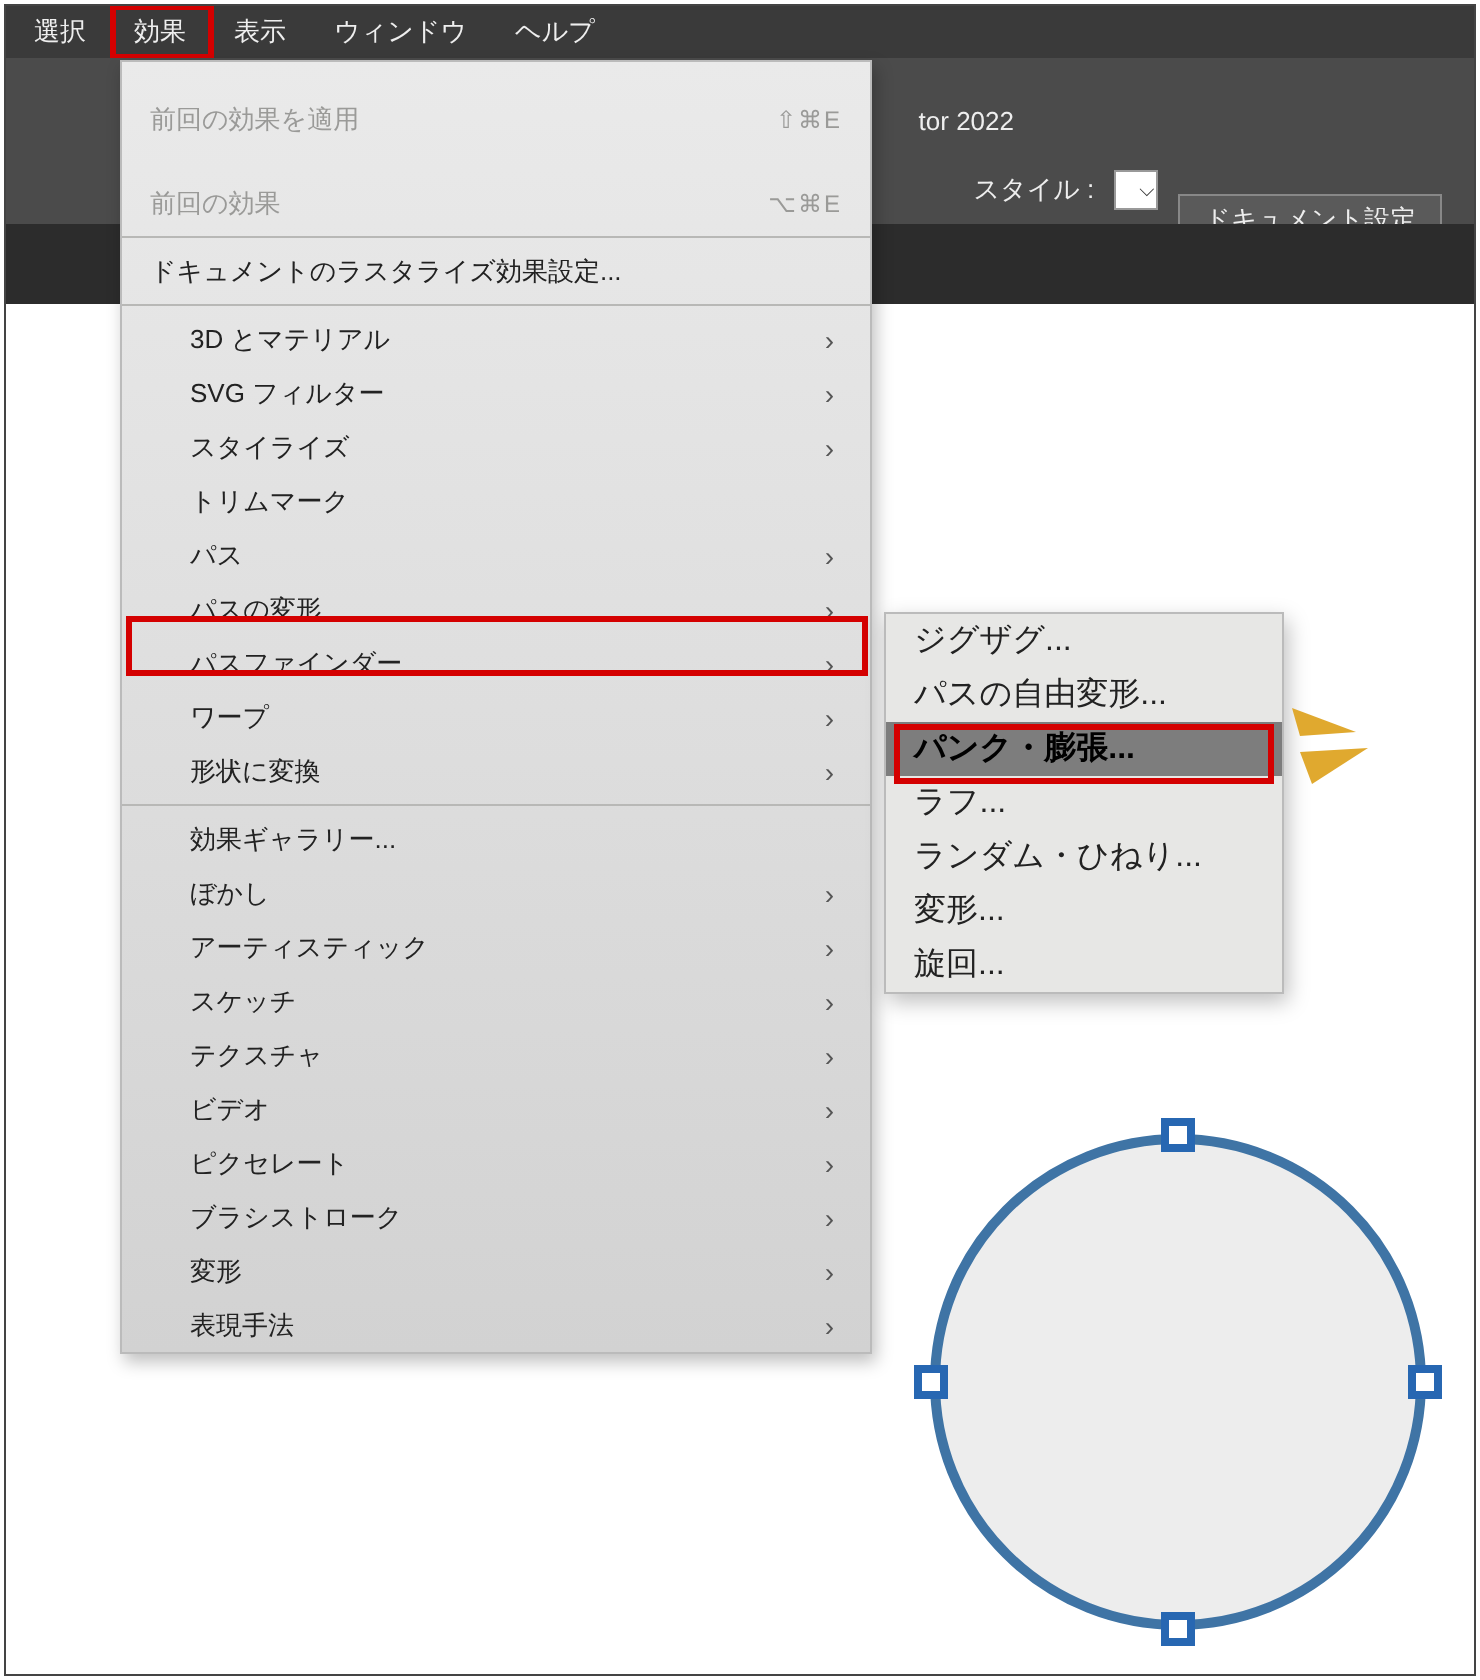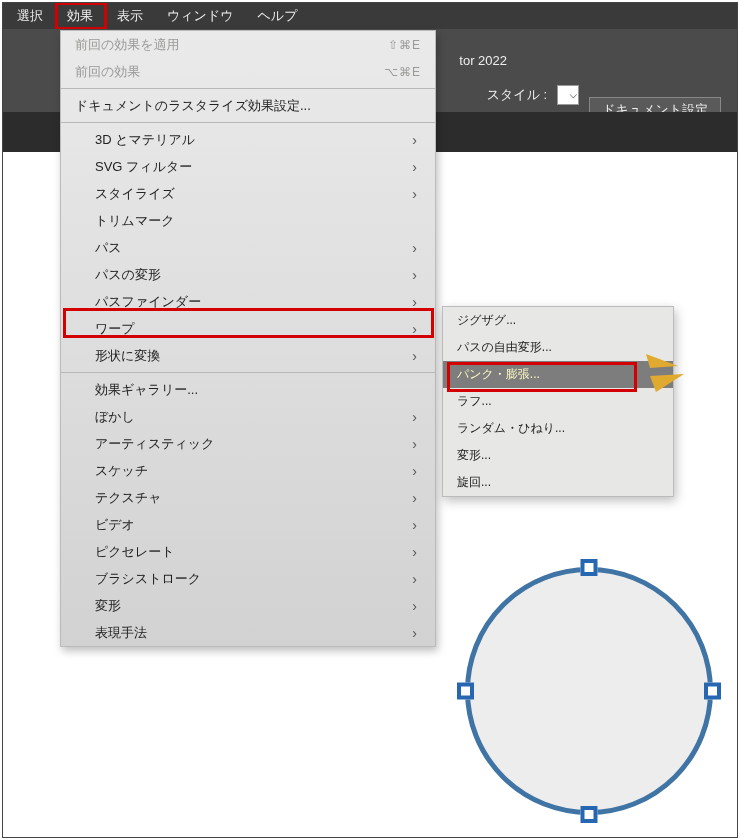--- a/index.html
+++ b/index.html
@@ -71,37 +71,37 @@
   .dropdown {
     position:absolute; left:60px; top:30px; width:376px;
     background:linear-gradient(#eaeaea,#d2d2d2);
     border:1px solid #bbb; box-shadow:2px 4px 8px rgba(0,0,0,.25);
     font-size:13px; color:#222;
   }
   .dropdown .row {
     display:flex; align-items:center; justify-content:space-between;
     padding:5px 14px 5px 14px; height:27px;
   }
-  .dropdown .row.disabled { color:#9a9a98; }
+  .dropdown .row.disabled { color:#9a9a98;margin-top:15px; }
   .dropdown .row .short { color:#9a9a98; font-size:12px; letter-spacing:1px; }
   .dropdown hr { border:none; border-top:1px solid #b8b8b6; margin:3px 0; }
   .dropdown .section-header { color:#959593; padding:5px 14px; height:27px; display:flex; align-items:center; }
   .dropdown .indent { padding-left:34px; }
   .dropdown .arrow { font-size:14px; color:#555; padding-right:4px; }
 
   .red-row-box { left:63px; top:308px; width:371px; height:30px; }
 
   
   .submenu {
-    position:absolute; left:442px; top:306px; width:232px;
+    position:absolute; left:442px; top:306px; width:200px;
     background:#e7e7e5; border:1px solid #bbb; box-shadow:2px 4px 10px rgba(0,0,0,.25);
-    font-size:12px; color:#222;
+    font-size:16px; color:#222;
   }
   .submenu .srow { padding:5px 14px; height:27px; display:flex; align-items:center; }
-  .submenu .srow.selected { background:#7d7d7d; color:#fef9c3; }
+  .submenu .srow.selected { background:#7d7d7d; color:#000000;font-weight:bold; }
 
   .red-sub-box { left:447px; top:362px; width:190px; height:30px; }
 
   
   .burst {
     position:absolute; left:644px; top:346px; width:50px; height:50px;
   }
   .burst svg { width:50px; height:50px; }
 </style>
 </head>

